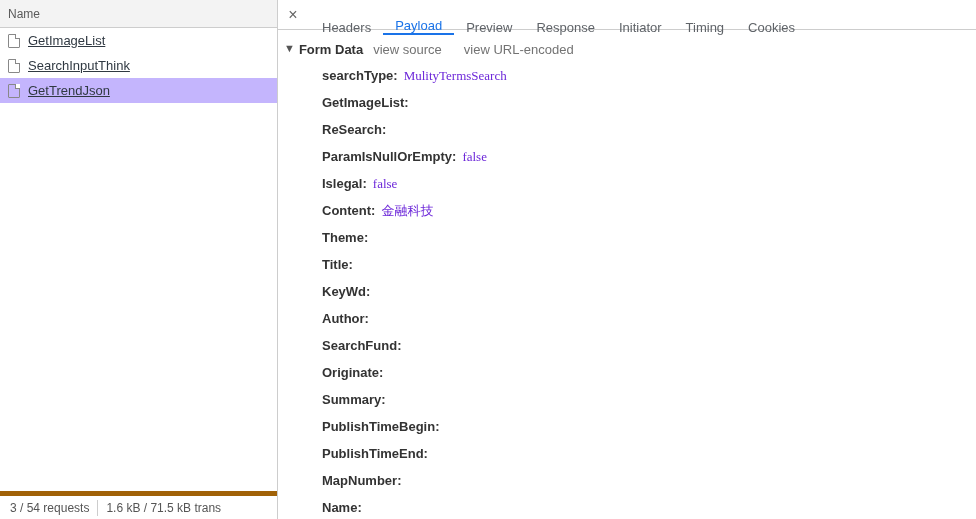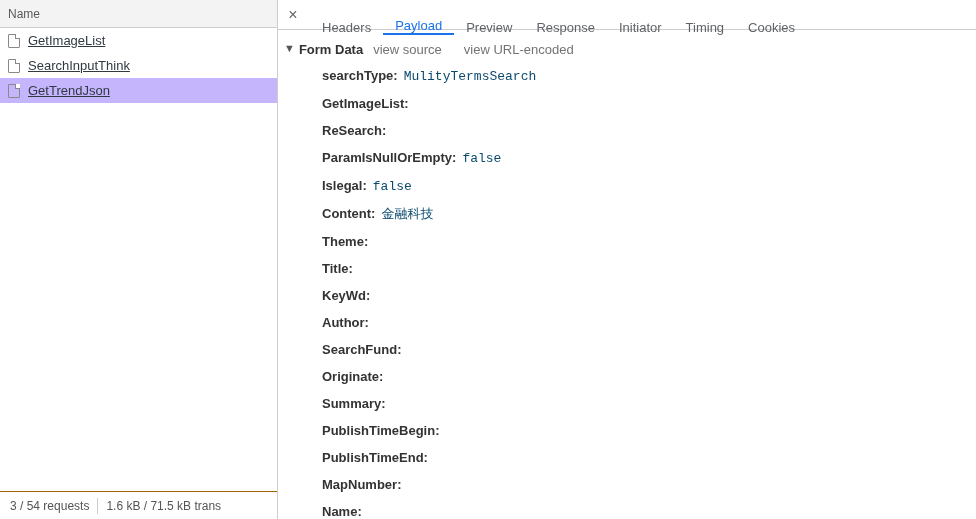--- a/index.html
+++ b/index.html
@@ -4,37 +4,37 @@
 <style>
 * { margin: 0; padding: 0; box-sizing: border-box; font-family: "Segoe UI", Arial, sans-serif; }
 body { width: 976px; height: 519px; display: flex; background: #fff; color: #303942; overflow: hidden; }
 .left-panel { width: 278px; display: flex; flex-direction: column; border-right: 1px solid #cdcdcd; }
 .left-header { height: 28px; display: flex; align-items: center; padding: 0 8px; border-bottom: 1px solid #cdcdcd; background: #f3f3f3; font-size: 12px; color: #5a5a5a; }
 .request-list { flex: 1; overflow: auto; }
 .request-row { display: flex; align-items: center; height: 25px; padding: 0 8px; font-size: 13px; color: #303942; cursor: pointer; text-decoration: underline; }
 .request-row.selected { background: #c4b5fd; }
 .file-icon { width: 12px; height: 14px; border: 1px solid #888; border-radius: 1px; margin-right: 8px; position: relative; flex-shrink: 0; }
 .file-icon::after { content: ""; position: absolute; top: -1px; right: -1px; width: 4px; height: 4px; background: #fff; border-left: 1px solid #888; border-bottom: 1px solid #888; }
-.status-bar { height: 28px; border-top: 1px solid #a16207; display: flex; align-items: center; font-size: 12px; color: #555; padding: 0 10px; white-space: nowrap; overflow: hidden; }
+.status-bar { height: 28px; border-top: 5px solid #a16207; display: flex; align-items: center; font-size: 12px; color: #555; padding: 0 10px; white-space: nowrap; overflow: hidden; }
 .status-sep { display: inline-block; width: 1px; height: 16px; background: #cdcdcd; margin: 0 8px; }
 .right-panel { flex: 1; display: flex; flex-direction: column; min-width: 0; }
 .tab-bar { height: 30px; display: flex; align-items: center; border-bottom: 1px solid #cdcdcd; padding: 0 6px; font-size: 13px; color: #5f6368; }
 .close-btn { width: 18px; height: 18px; display: flex; align-items: center; justify-content: center; color: #666; cursor: pointer; margin-right: 8px; font-size: 16px; line-height: 1; }
 .tab { padding: 0 12px; height: 40px; display: flex; align-items: flex-end; cursor: pointer; }
 .tab.active { color: #1a73e8; border-bottom: 2px solid #1a73e8; font-weight: 500; }
 .detail-body { flex: 1; overflow: auto; padding: 6px 0 10px 0; }
 .section-header { display: flex; align-items: center; height: 26px; padding: 0 6px; font-size: 13px; }
 .disclosure { display: inline-block; margin-right: 4px; color: #555; font-size: 11px; transform: translateY(-1px); }
 .section-title { font-weight: 700; color: #333; margin-right: 10px; }
 .view-link { color: #737373; margin-right: 22px; cursor: pointer; font-size: 13px; text-align: center; }
 .kv-list { padding-left: 28px; }
 .kv-row { display: flex; align-items: baseline; font-size: 13px; line-height: 27px; }
 .kv-key { font-weight: 700; color: #333; white-space: nowrap; margin-left: 16px; }
 .kv-key::after { content: ":"; margin-right: 6px; }
-.kv-val { font-family: Liberation Mono, monospace; color: #0c4a6e; white-space: pre; }
+.kv-val { font-family: Liberation Serif, serif; color: #6d28d9; white-space: pre; }
 </style>
 </head>
 <body>
 
 <div class="left-panel">
   <div class="left-header">
     <span>Name</span>
   </div>
   <div class="request-list" id="request-list">
       <div class="request-row">

